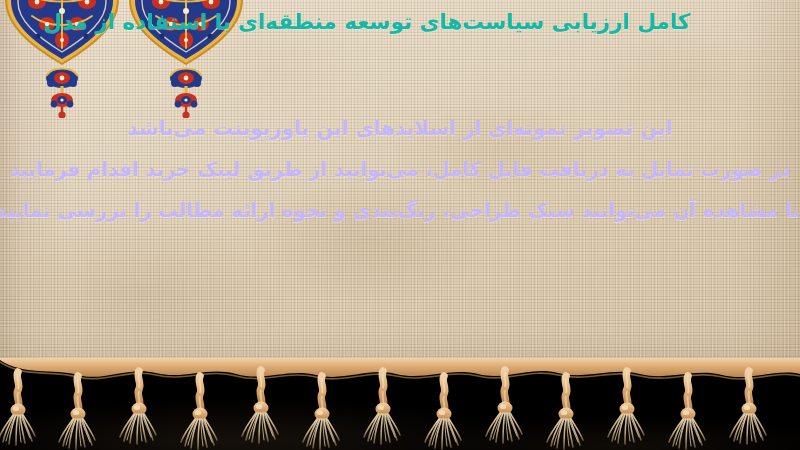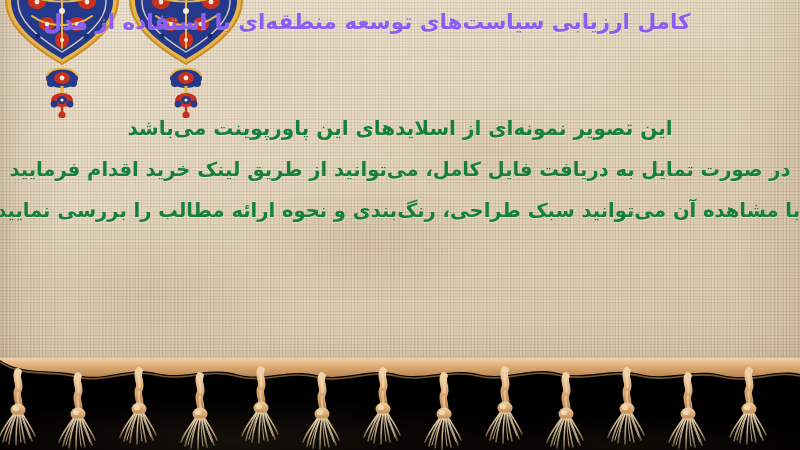--- a/index.html
+++ b/index.html
@@ -78,40 +78,40 @@
   }
   .title-block {
     position: absolute;
     top: 2px;
     right: 8px;
     width: 790px;
     text-align: center;
     padding-right: 0;
   }
   .title-line {
-    color: #8b5cf6;
+    color: #14b8a6;
     font-size: 21.5px;
     font-weight: 700;
     line-height: 40px;
     letter-spacing: 0px;
     white-space: nowrap;
     text-shadow: 0 1px 0 rgba(255,250,240,0.35);
   }
   .title-line.l1 { padding-right: 60px; }
   .title-line.l2 { padding-right: 0px; }
 
   .body-block {
     position: absolute;
     top: 108px;
     right: 0;
     width: 800px;
     text-align: center;
   }
   .body-line {
-    color: #15803d;
+    color: #c4b5fd;
     font-size: 20px;
     font-weight: 700;
     line-height: 41px;
     white-space: nowrap;
     text-shadow: 0 1px 0 rgba(255,250,240,0.32);
   }
   .body-line.b1 { font-size: 20px; }
   .body-line.b2 { font-size: 19.5px; }
   .body-line.b3 { font-size: 19.5px; }
 

